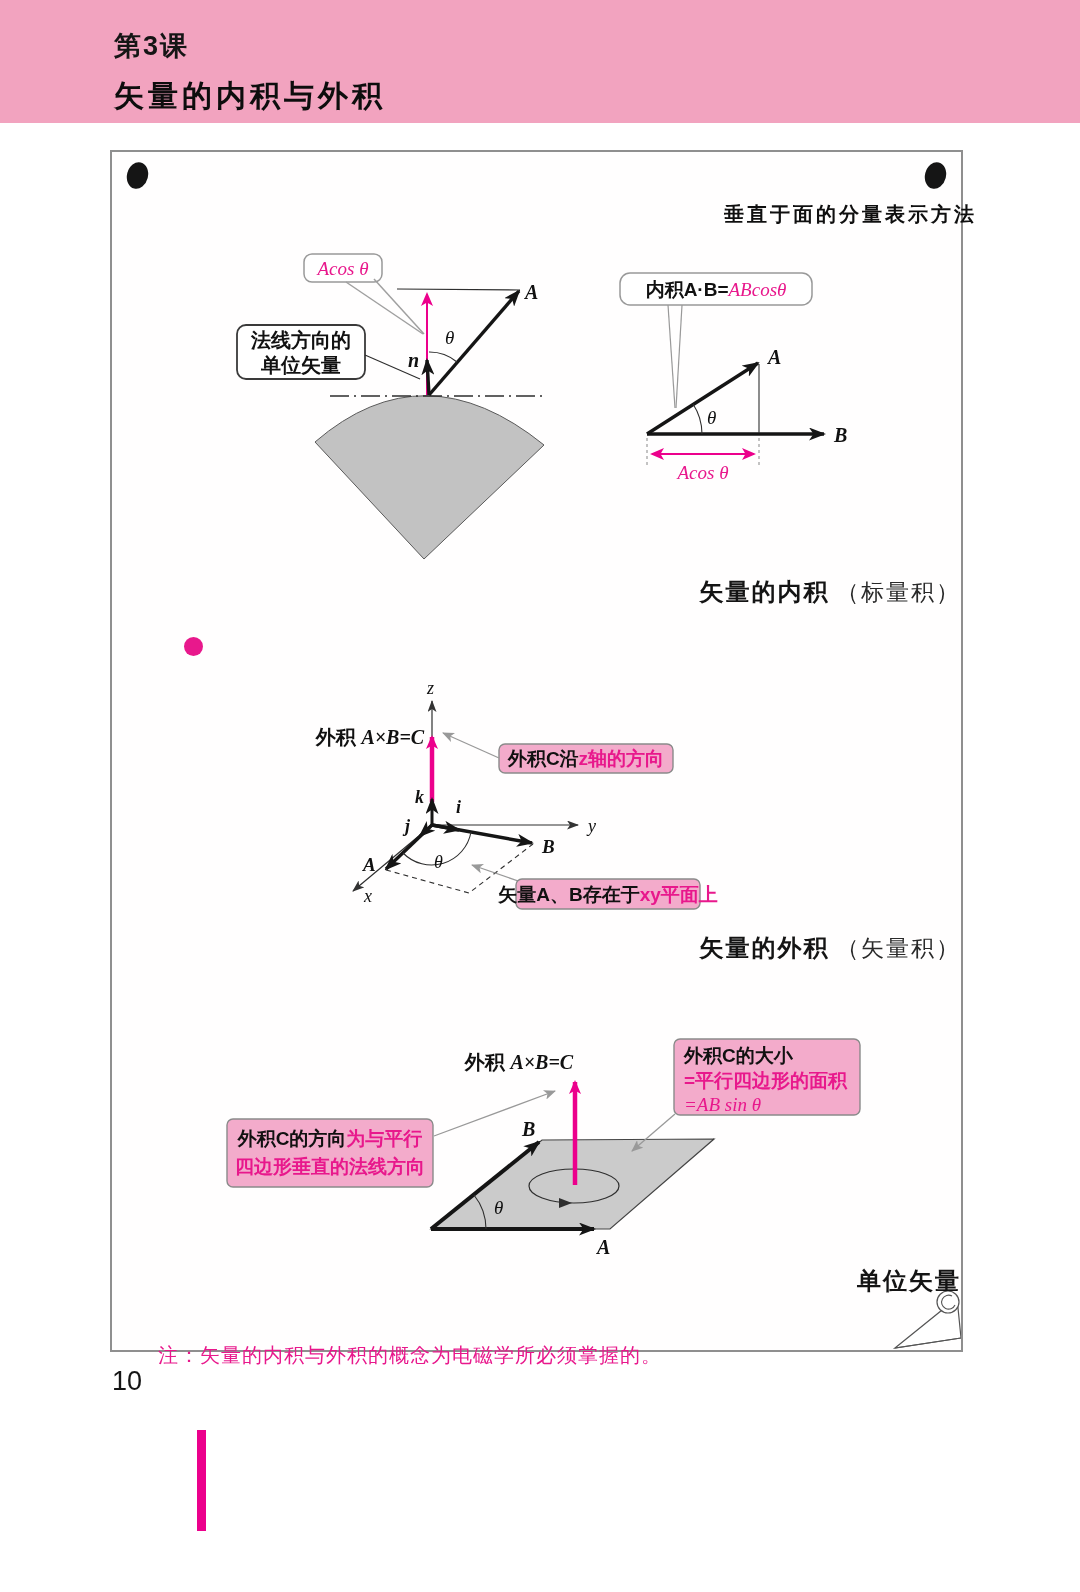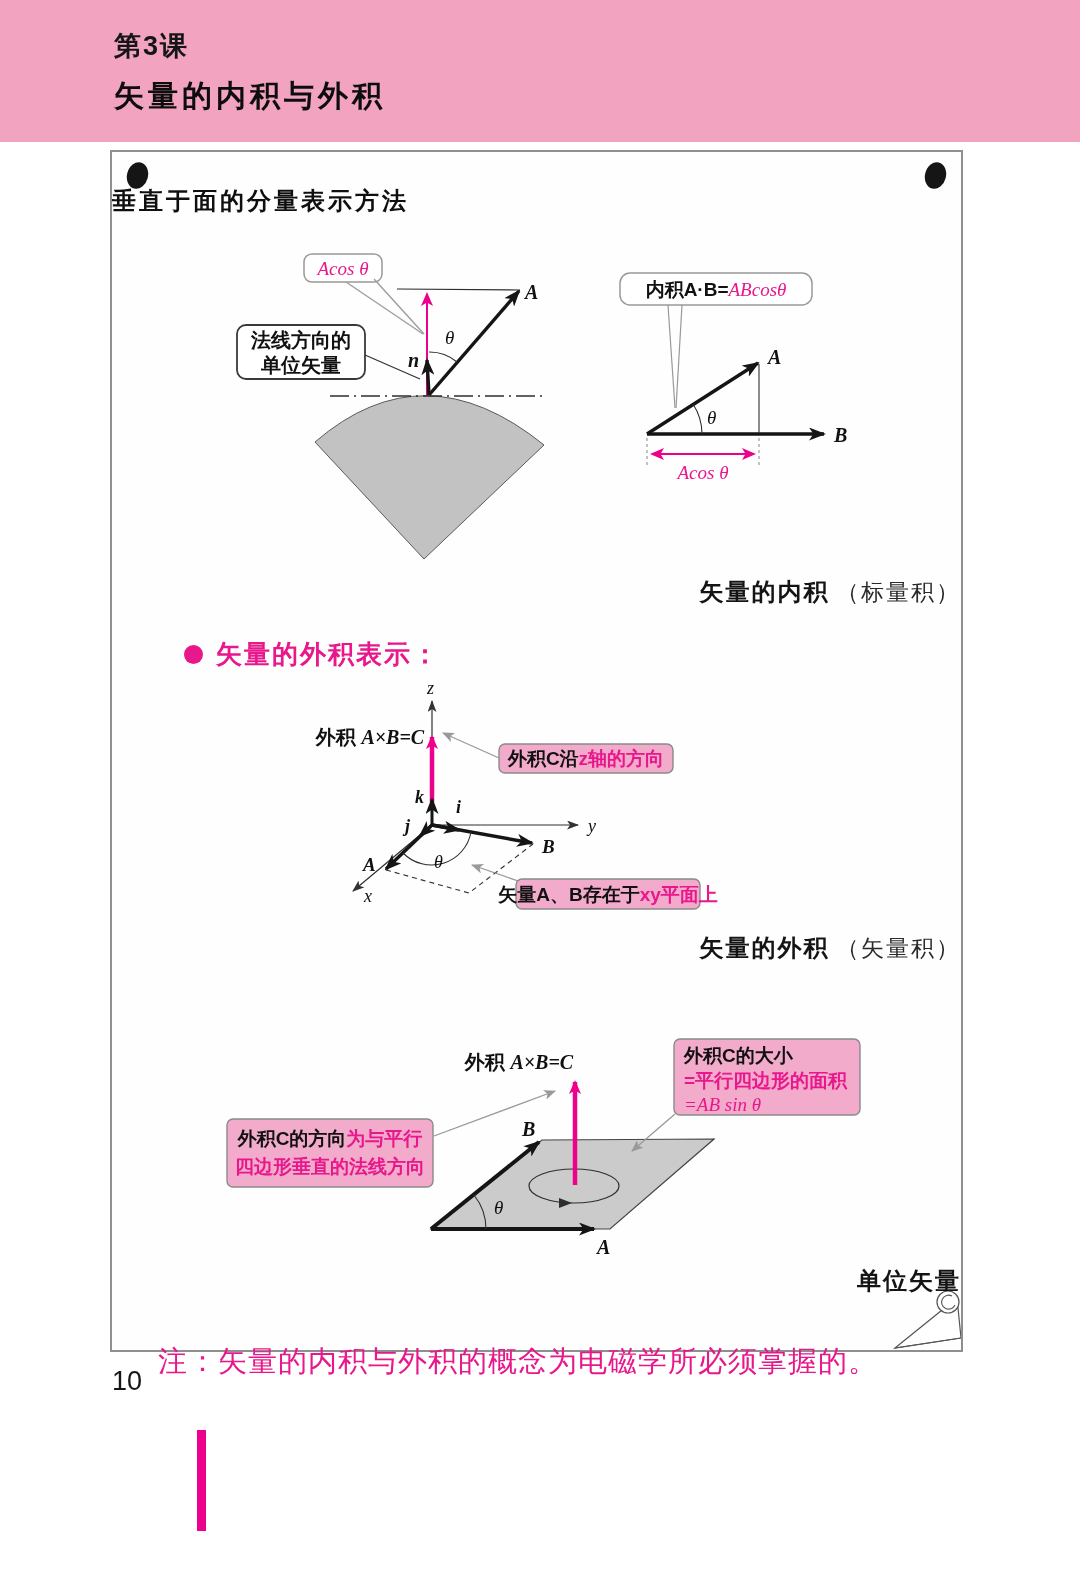--- a/index.html
+++ b/index.html
@@ -1,36 +1,36 @@
 <!DOCTYPE html>
 <html><head>
 <meta charset="utf-8">
 <style>
   html,body{margin:0;padding:0;}
   body{width:1080px;height:1592px;background:#ffffff;position:relative;overflow:hidden;
        font-family:"Liberation Sans",sans-serif;color:#111;}
-  .band{position:absolute;left:0;top:0;width:1080px;height:142px;background:#F2A3BF;}
+  .band{position:absolute;left:0;top:0;width:1080px;height:123px;background:#F2A3BF;}
   .lesson{position:absolute;left:114px;top:28px;font-size:27px;font-weight:700;color:#151515;letter-spacing:2px;}
   .chapter-title{position:absolute;left:114px;top:76px;font-size:30px;font-weight:800;color:#0d0d0d;letter-spacing:4px;}
   .panel{position:absolute;left:110px;top:150px;width:849px;height:1198px;border:2px solid #8f8f8f;background:#fffefe;}
   .dot{position:absolute;width:21px;height:27px;background:#151515;border-radius:50%;transform:rotate(14deg);}
   .dot-l{left:15px;top:10px;}
   .dot-r{left:813px;top:10px;}
-  .panel-heading{position:absolute;left:0;top:33px;width:100%;margin:0;text-align:left;
-       font-size:24px;font-weight:700;letter-spacing:3px;color:#0f0f0f;}
+  .panel-heading{position:absolute;left:0;top:33px;width:100%;margin:16px;text-align:right;
+       font-size:20px;font-weight:700;letter-spacing:3px;color:#0f0f0f;}
   .gfx{position:absolute;left:0;top:0;width:849px;height:1198px;}
   .caption{position:absolute;left:0;width:100%;text-align:right;color:#141414;letter-spacing:2px;}
   .caption .main{font-size:24px;font-weight:700;}
   .caption .sub{font-size:23px;font-weight:400;color:#2a2a2a;}
   .cap-inner{top:424px;} .cap-outer{top:780px;} .cap-concept{top:1113px;}
   .bullet-line{position:absolute;left:72px;display:flex;align-items:center;gap:13px;}
   .bl-1{top:485px;} .bl-2{top:838px;}
   .bullet-dot{width:19px;height:19px;border-radius:50%;background:#E8188C;flex:0 0 auto;}
   .bullet-text{font-size:26px;font-weight:700;color:#E8188C;letter-spacing:2px;}
-  .note{position:absolute;left:158px;top:1342px;font-size:29px;color:#E8188C;letter-spacing:1px;}
+  .note{position:absolute;left:158px;top:1342px;font-size:20px;color:#E8188C;letter-spacing:1px;}
   .pageno{position:absolute;left:112px;top:1366px;font-size:27px;color:#151515;}
   .accent-bar{position:absolute;left:197px;top:1430px;width:9px;height:101px;background:#EC008C;}
   svg text{font-family:"Liberation Sans",sans-serif;}
   .cjk{font-weight:600;}
   .m{font-family:"Liberation Serif",serif;font-style:italic;font-weight:700;}
   .mi{font-family:"Liberation Serif",serif;font-style:italic;}
 </style>
 </head>
 <body>
 
@@ -172,21 +172,20 @@
     </g>
   </svg>
 
   <div class="caption cap-inner">
     <span class="main">矢量的内积</span>
     <span class="sub">（标量积）</span>
   </div>
 
   <div class="bullet-line bl-1">
     <span class="bullet-dot"></span>
-    <span class="bullet-text">矢量的外积表示：</span>
   </div>
 
   <div class="caption cap-outer">
     <span class="main">矢量的外积</span>
     <span class="sub">（矢量积）</span>
   </div>
 
 
   <div class="caption cap-concept">
     <span class="main">单位矢量</span>

